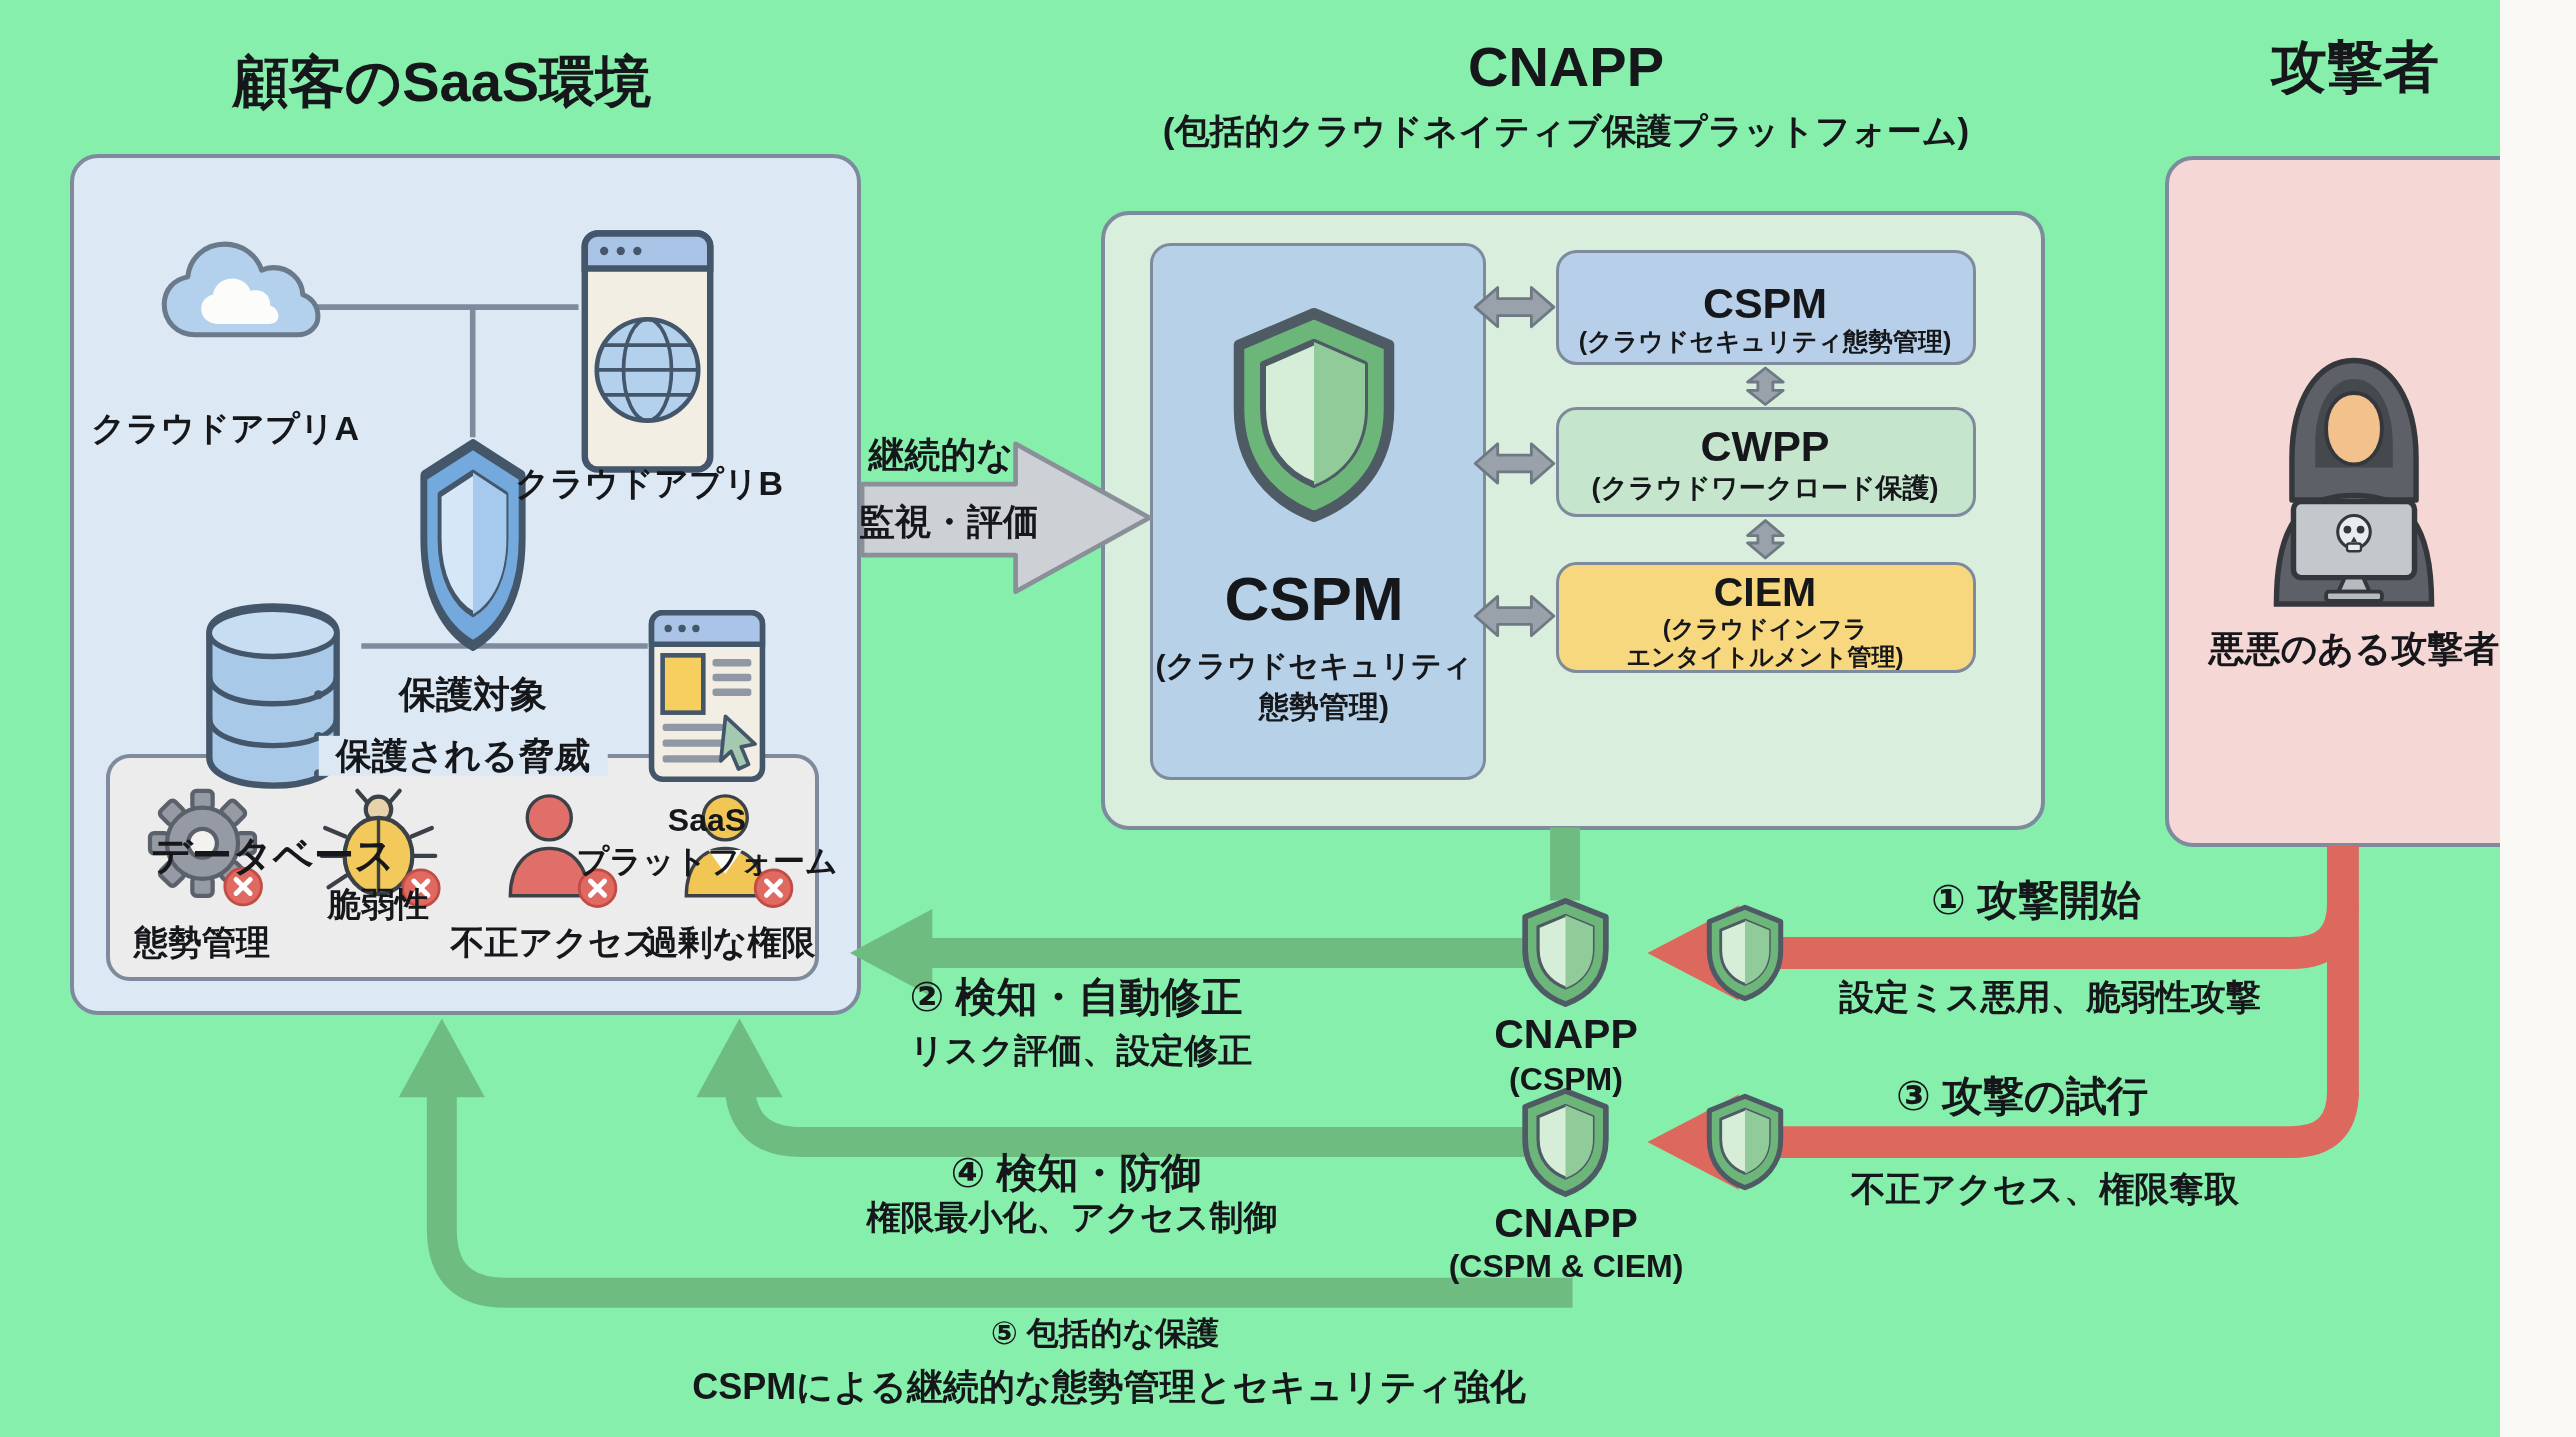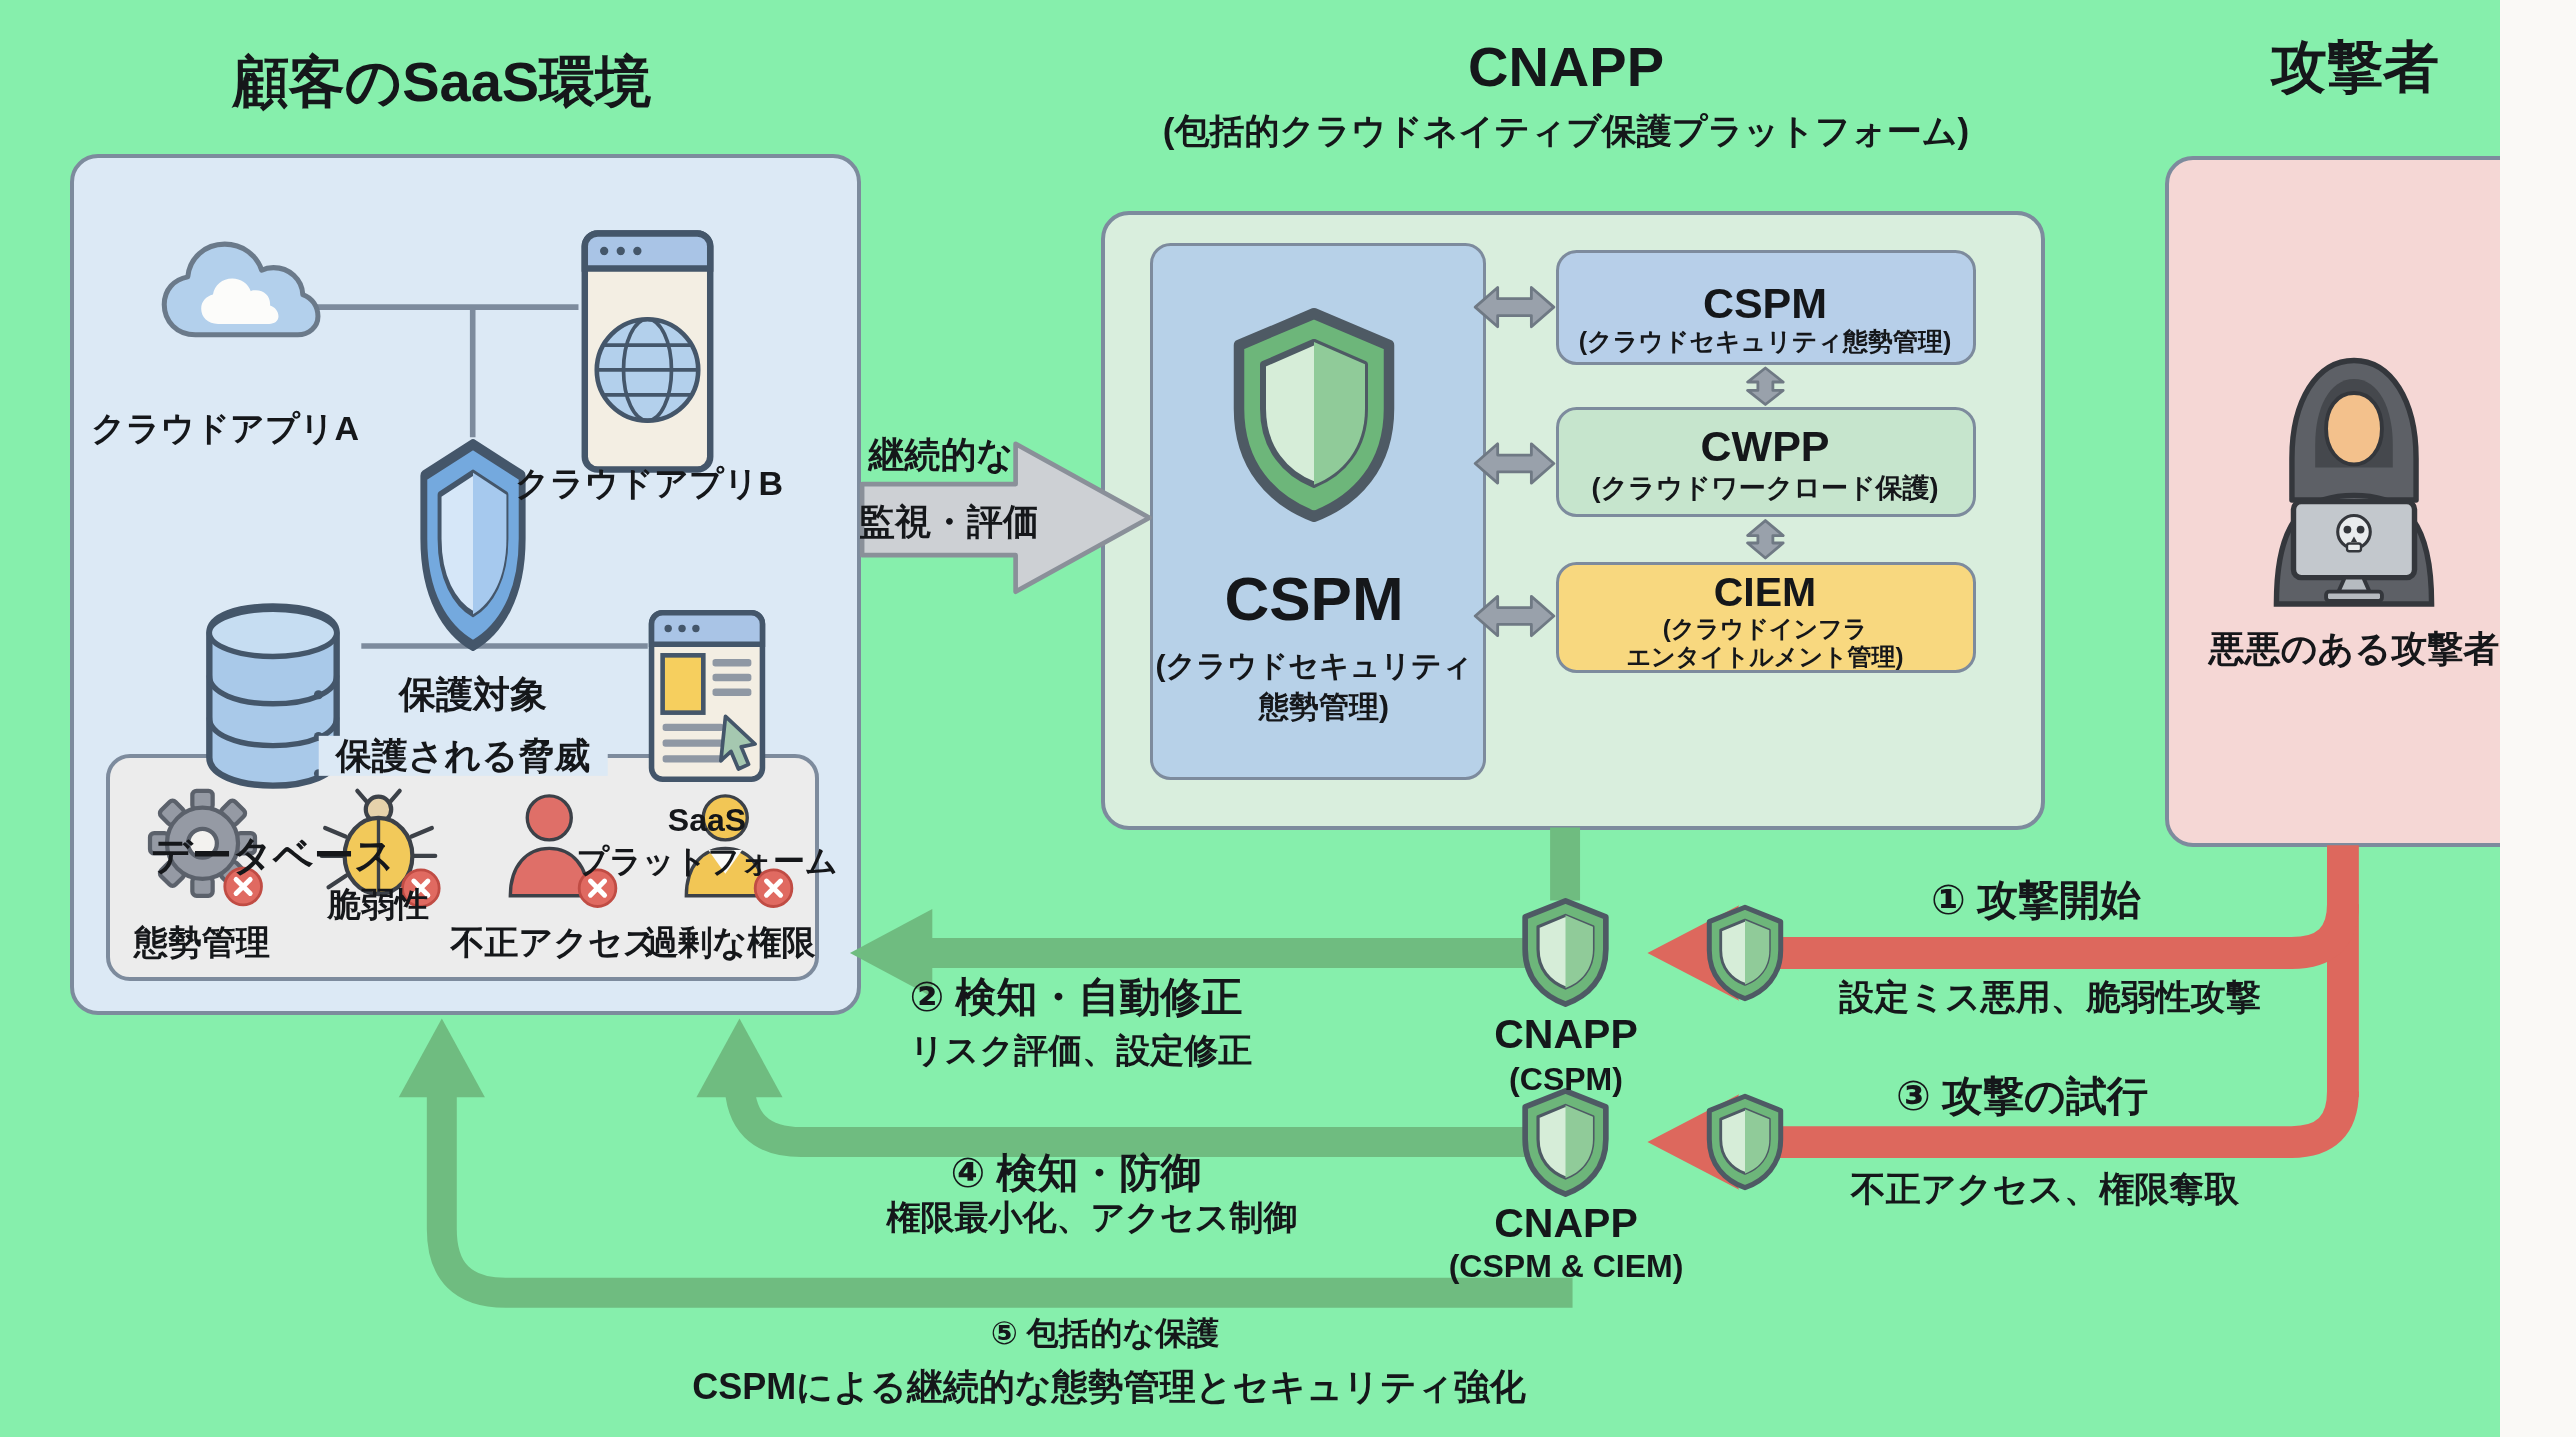--- a/index.html
+++ b/index.html
@@ -238,18 +238,18 @@
   <div class="lbl" style="left:1566px;top:1224px;font-size:41px;">CNAPP</div>
   <div class="lbl" style="left:1566px;top:1267px;font-size:32px;">(CSPM &amp; CIEM)</div>
 
   <div class="lbl" style="left:2036px;top:901px;font-size:41px;">① 攻撃開始</div>
   <div class="lbl" style="left:2050px;top:997px;font-size:35px;">設定ミス悪用、脆弱性攻撃</div>
   <div class="lbl" style="left:1076px;top:998px;font-size:41px;">② 検知・自動修正</div>
   <div class="lbl" style="left:1081px;top:1050px;font-size:34px;">リスク評価、設定修正</div>
   <div class="lbl" style="left:2022px;top:1097px;font-size:41px;">③ 攻撃の試行</div>
   <div class="lbl" style="left:2045px;top:1189px;font-size:35px;">不正アクセス、権限奪取</div>
   <div class="lbl" style="left:1076px;top:1174px;font-size:41px;">④ 検知・防御</div>
-  <div class="lbl" style="left:1072px;top:1217px;font-size:34px;margin-left:20px;">権限最小化、アクセス制御</div>
+  <div class="lbl" style="left:1072px;top:1217px;font-size:34px;">権限最小化、アクセス制御</div>
   <div class="lbl" style="left:1105px;top:1334px;font-size:32px;">⑤ 包括的な保護</div>
   <div class="lbl" style="left:1109px;top:1387px;font-size:36px;">CSPMによる継続的な態勢管理とセキュリティ強化</div>
 
 </div>
 
 
 </body></html>

